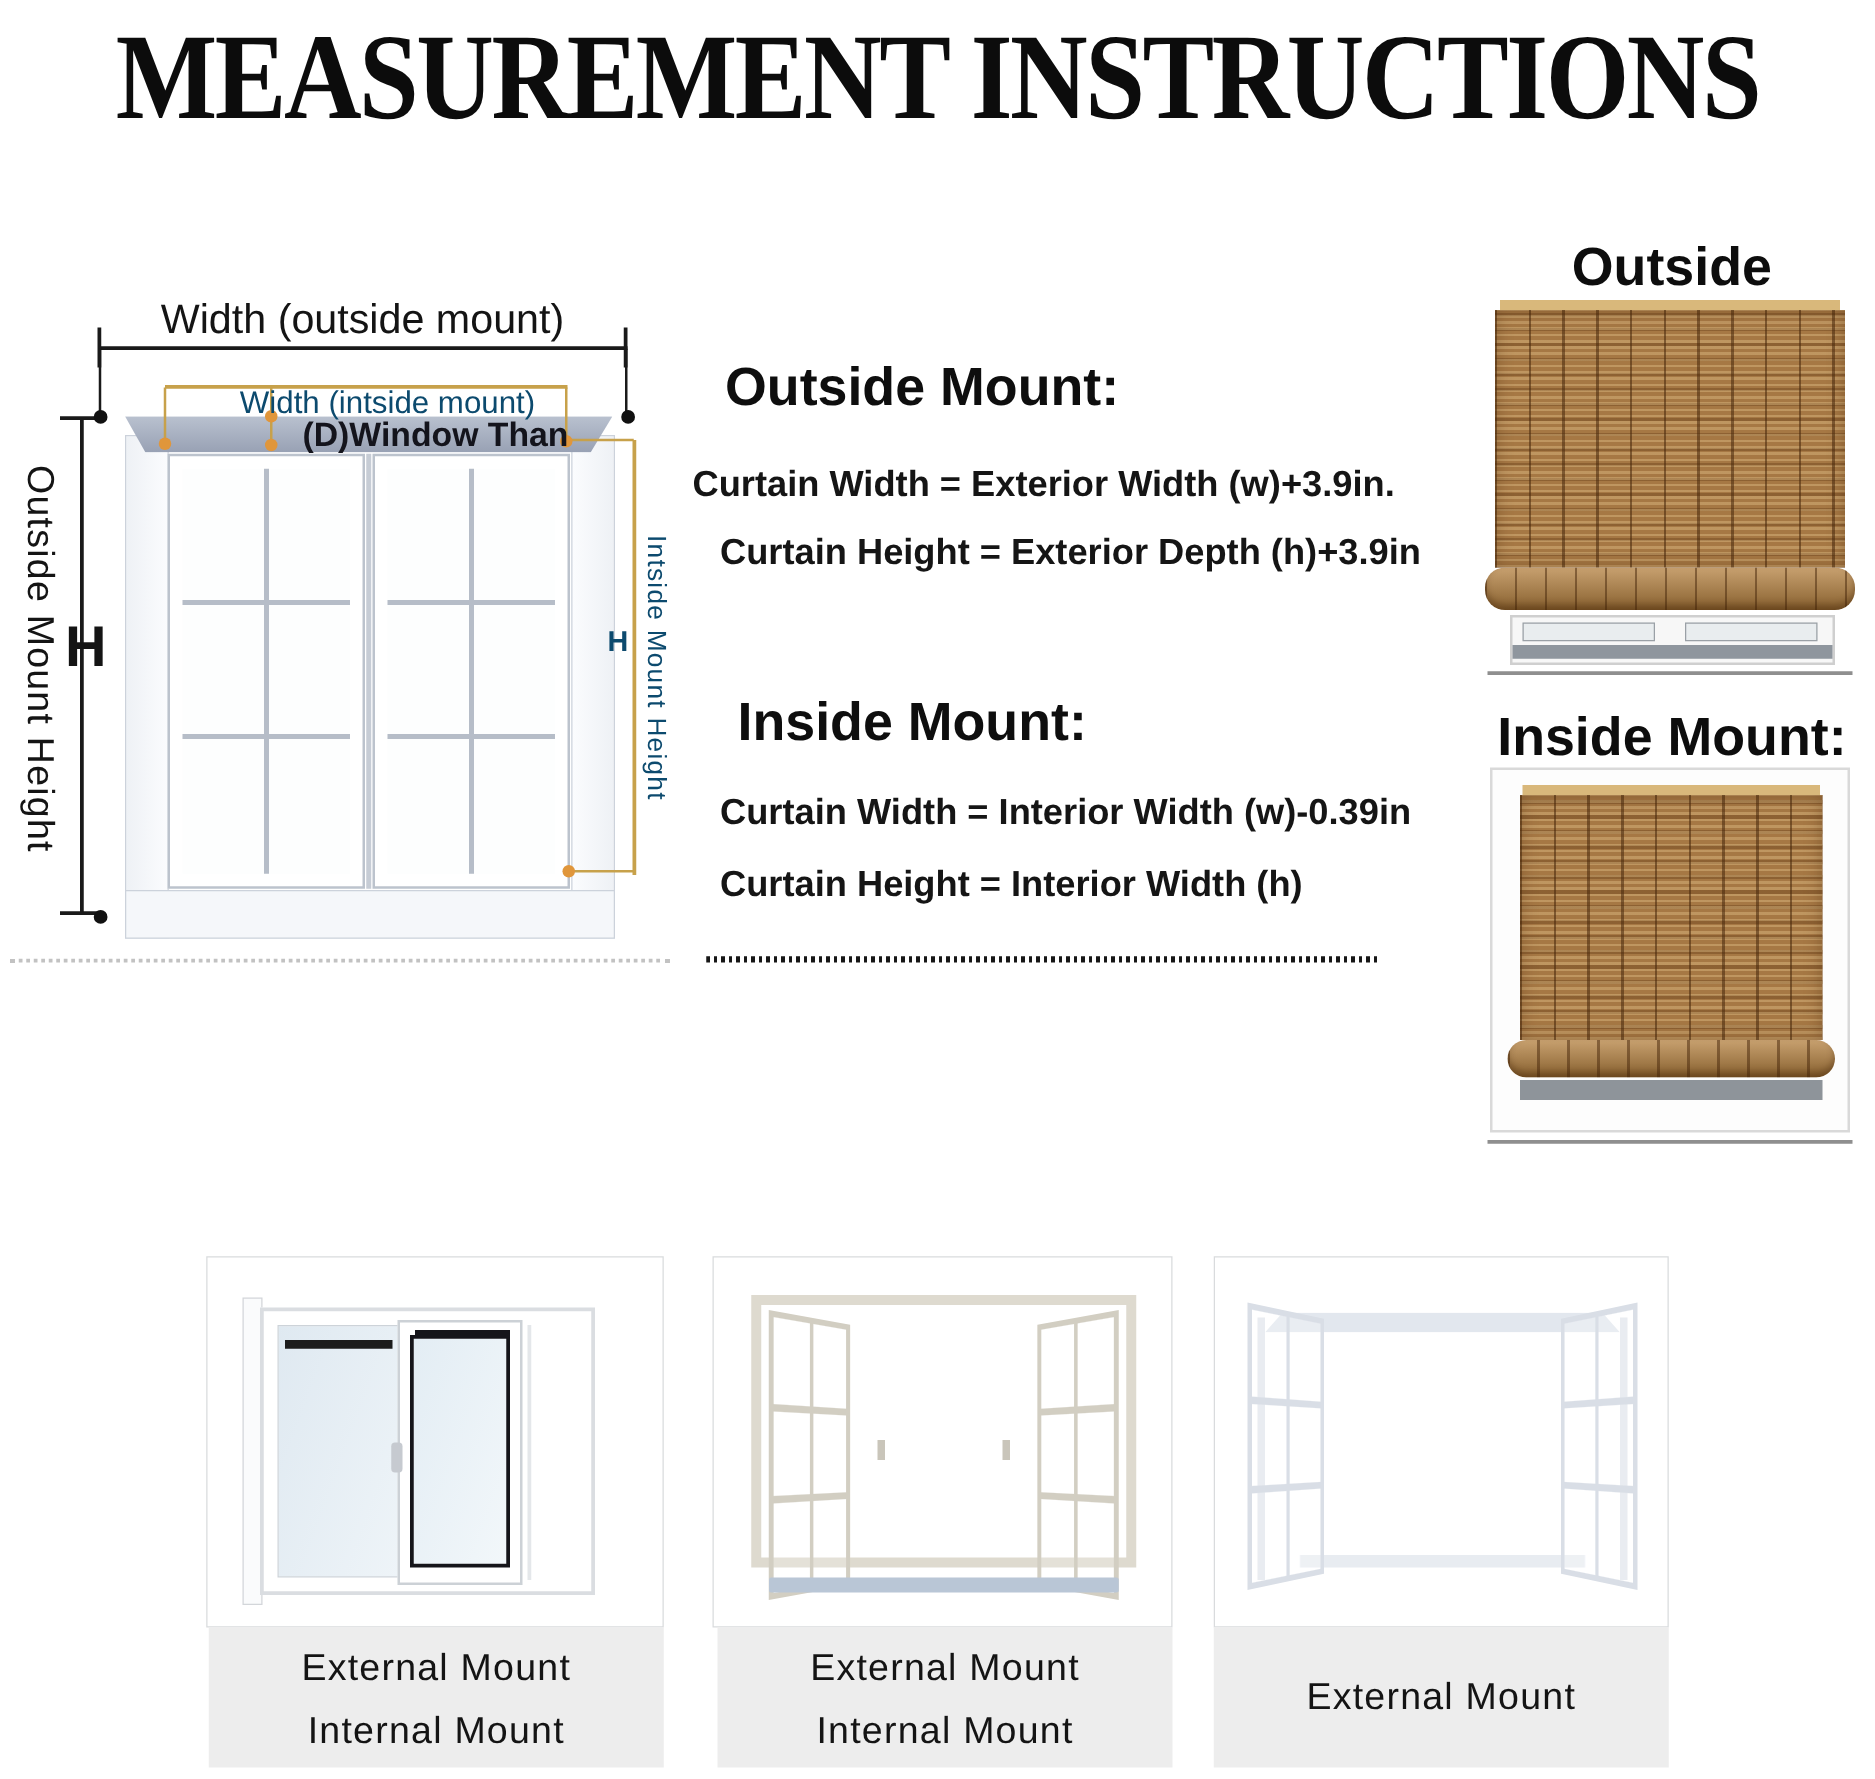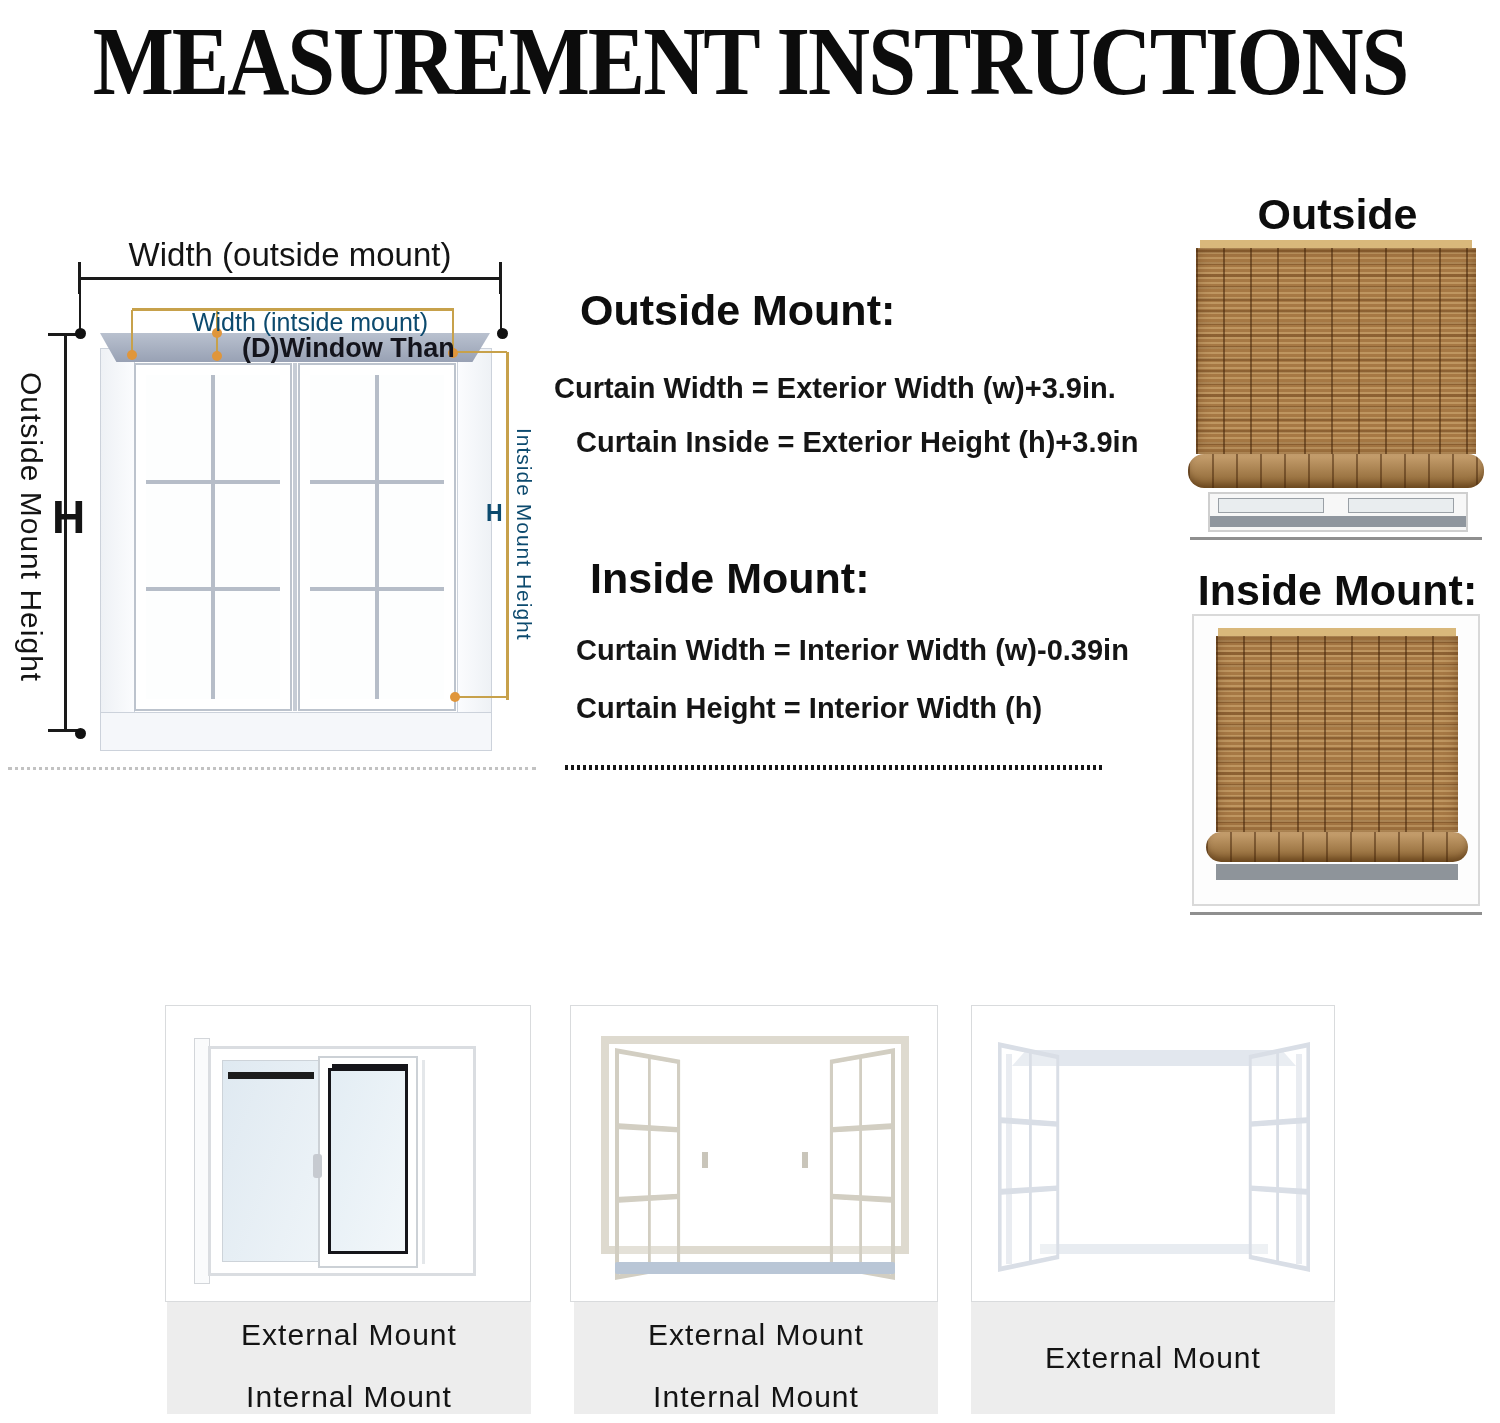--- a/index.html
+++ b/index.html
@@ -125,21 +125,21 @@
   .card1{left:165px;top:1005px;width:366px;height:297px;}
   .card2{left:570px;top:1005px;width:368px;height:297px;}
   .card3{left:971px;top:1005px;width:364px;height:297px;}
   .label-box{top:1302px;width:364px;height:112px;background:#ededed;text-align:center;}
   .lb1{left:167px;}
   .lb2{left:574px;}
   .lb3{left:971px;display:flex;align-items:center;justify-content:center;}
   .mount-line{font-size:30px;color:#141414;letter-spacing:1px;}
   .label-box .mount-line{display:block;}
   .lb1 .mount-line:first-child,.lb2 .mount-line:first-child{margin-top:16px;}
-  .lb1 .mount-line:last-child,.lb2 .mount-line:last-child{margin-top:28px;}
+  .lb1 .mount-line:last-child,.lb2 .mount-line:last-child{margin-top:16px;}
 
   
   .s-jamb{left:28px;top:32px;width:14px;height:244px;background:#fafbfc;border:1px solid #d3d6da;}
   .s-frame{left:42px;top:40px;width:268px;height:230px;border:3px solid #dadde1;background:#fff;box-sizing:border-box;}
   .s-glass-left{left:56px;top:54px;width:96px;height:200px;background:linear-gradient(110deg,#dfe9f1,#eef4f8);border:1px solid #cdd3d9;}
   .s-bar1{left:62px;top:66px;width:86px;height:7px;background:#1c1c1c;}
   .s-slider{left:152px;top:50px;width:100px;height:212px;background:#fff;border:2px solid #ccd1d6;box-sizing:border-box;}
   .s-sglass{left:162px;top:62px;width:80px;height:186px;border:3px solid #15151a;background:linear-gradient(110deg,#e3edf4,#f2f7fa);box-sizing:border-box;}
   .s-bar2{left:166px;top:58px;width:76px;height:6px;background:#15151a;}
   .s-handle{left:147px;top:148px;width:9px;height:24px;background:#c6cad0;border-radius:3px;}
@@ -224,21 +224,21 @@
     <div class="abs lbl-depth sans">(D)Window Than</div>
     <div class="abs lbl-h-left sans">H</div>
     <div class="abs lbl-h-right goldtxt sans">H</div>
     <div class="abs lbl-out-h sans">Outside Mount Height</div>
     <div class="abs lbl-in-h goldtxt sans">Intside Mount Height</div>
   </div>
 
   <div>
     <div class="abs h-mid m-out-h">Outside Mount:</div>
     <div class="abs f-line m-out-1">Curtain Width = Exterior Width (w)+3.9in.</div>
-    <div class="abs f-line m-out-2">Curtain Inside = Exterior Height (h)+3.9in</div>
+    <div class="abs f-line m-out-2">Curtain Height = Exterior Depth (h)+3.9in</div>
     <div class="abs h-mid m-in-h">Inside Mount:</div>
     <div class="abs f-line m-in-1">Curtain Width = Interior Width (w)-0.39in</div>
     <div class="abs f-line m-in-2">Curtain Height = Interior Width (h)</div>
   </div>
 
   <div>
     <div class="abs r-label r-out-label">Outside Mount:</div>
 
     <div class="abs photo out-photo">
       <div class="abs hanger op-hanger"></div>

